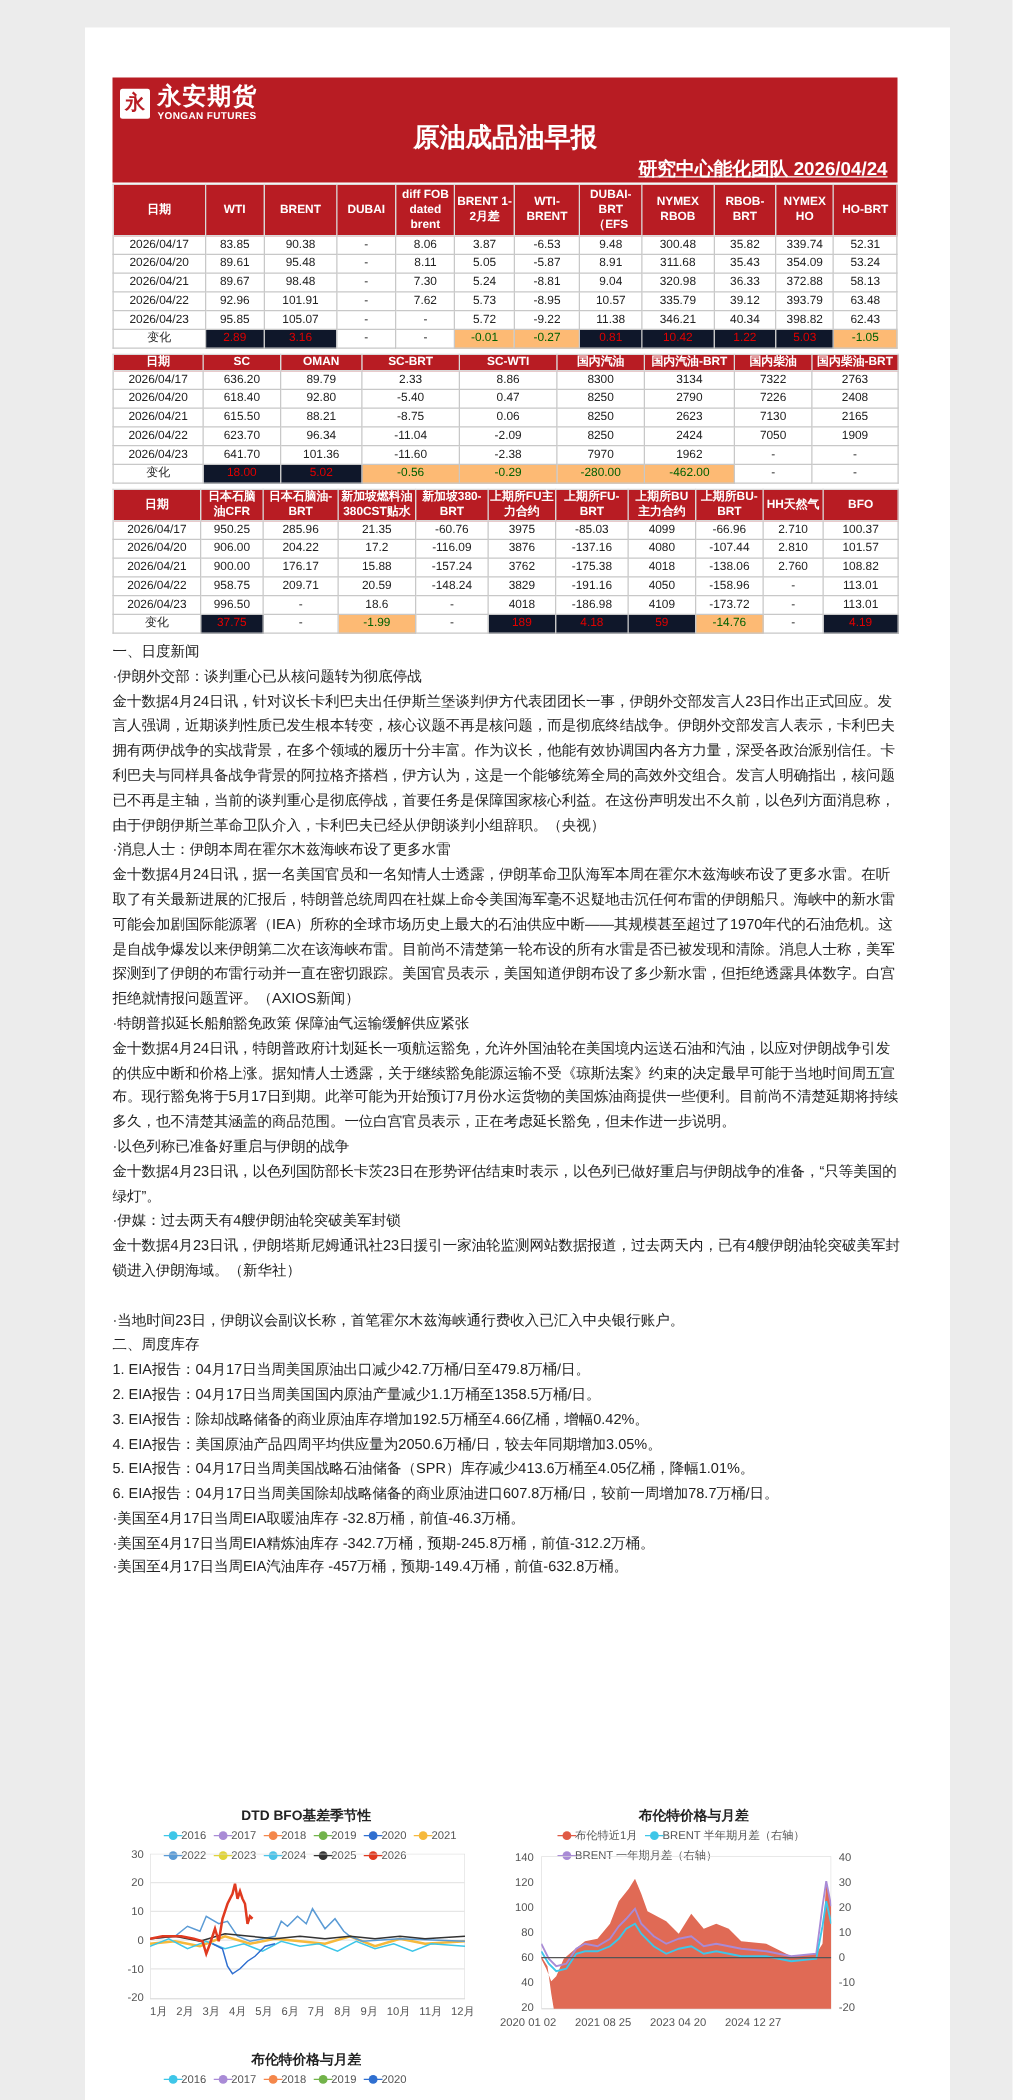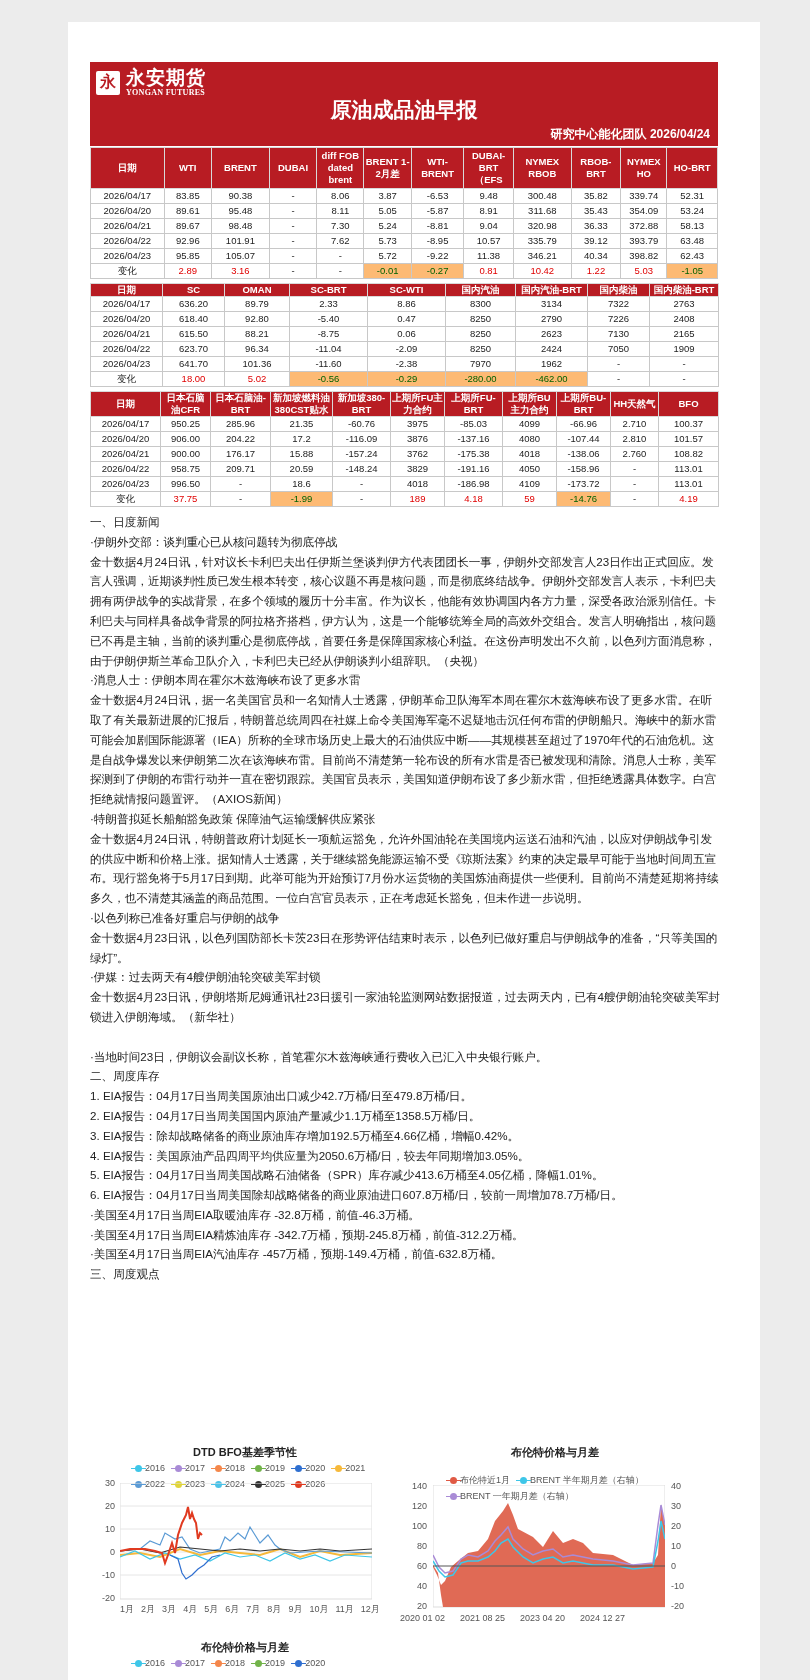--- a/index.html
+++ b/index.html
@@ -3,27 +3,27 @@
 <meta charset="utf-8">
 <style>
   html, body { margin:0; padding:0; }
   body { width:810px; height:1680px; background:#ececec; font-family:"Liberation Sans","DejaVu Sans",sans-serif; overflow:hidden; }
   .page { position:absolute; left:68px; top:22px; width:692px; height:1680px; background:#ffffff; }
   .banner { position:absolute; left:90px; top:62px; width:628px; height:84px; background:#b81c23; color:#fff; }
   .logo { position:absolute; left:6px; top:6px; display:flex; align-items:center; }
   .logo-box { width:24px; height:24px; background:#fff; color:#b81c23; font-weight:bold; font-size:16px; display:flex; align-items:center; justify-content:center; border-radius:2px; }
   .logo-text { margin-left:6px; }
   .logo-cn { font-size:19px; font-weight:bold; letter-spacing:1px; line-height:20px; }
-  .logo-en { font-size:8px; font-weight:bold; letter-spacing:0.3px;font-family:Liberation Serif, serif; }
+  .logo-en { font-size:8px; font-weight:bold; letter-spacing:0.3px; }
   .banner-title { position:absolute; left:0; right:0; top:34px; text-align:center; font-size:21px; font-weight:bold; }
-  .banner-sub { position:absolute; right:8px; top:64px; font-size:12px; font-weight:bold; }
+  .banner-sub { position:absolute; right:8px; top:64px; font-size:15px; font-weight:bold;text-decoration:underline; }
   table.dt { position:absolute; left:90px; border-collapse:collapse; font-size:9.5px; color:#222; table-layout:fixed; }
   table.dt th { background:#b81c23; color:#fff; font-weight:bold; border:1px solid #d9d9d9; text-align:center; line-height:12px; padding:0 1px; }
   table.dt td { border:1px solid #c8c8c8; text-align:center; height:14px; line-height:14px; padding:0; }
-  td.up { background:#ffffff; color:#e00000; }
+  td.up { background:#0f172a; color:#e00000; }
   td.dn { background:#fdba74; color:#006100; }
   .text { position:absolute; left:90px; width:632px; font-size:11.6px; color:#222; line-height:19.8px; }
   .text p { margin:0; }
   .chart { position:absolute; width:300px; }
   .chart-title { text-align:center; font-size:11px; font-weight:bold; color:#222; }
   .legend { display:flex; flex-wrap:wrap; font-size:9px; color:#555; padding-left:40px; }
   .lg { display:flex; align-items:center; margin-right:10px; height:16px; }
   .dot { width:7px; height:7px; border-radius:50%; display:inline-block; margin-right:3px; position:relative; }
   .dot::before { content:""; position:absolute; left:-4px; top:3px; width:15px; height:1.5px; background:inherit; }
   .axis-l { position:absolute; font-size:9px; color:#555; text-align:right; width:22px; }
@@ -380,21 +380,20 @@
   <p>二、周度库存</p>
   <p>1. EIA报告：04月17日当周美国原油出口减少42.7万桶/日至479.8万桶/日。</p>
   <p>2. EIA报告：04月17日当周美国国内原油产量减少1.1万桶至1358.5万桶/日。</p>
   <p>3. EIA报告：除却战略储备的商业原油库存增加192.5万桶至4.66亿桶，增幅0.42%。</p>
   <p>4. EIA报告：美国原油产品四周平均供应量为2050.6万桶/日，较去年同期增加3.05%。</p>
   <p>5. EIA报告：04月17日当周美国战略石油储备（SPR）库存减少413.6万桶至4.05亿桶，降幅1.01%。</p>
   <p>6. EIA报告：04月17日当周美国除却战略储备的商业原油进口607.8万桶/日，较前一周增加78.7万桶/日。</p>
   <p>·美国至4月17日当周EIA取暖油库存 -32.8万桶，前值-46.3万桶。</p>
   <p>·美国至4月17日当周EIA精炼油库存 -342.7万桶，预期-245.8万桶，前值-312.2万桶。</p>
   <p>·美国至4月17日当周EIA汽油库存 -457万桶，预期-149.4万桶，前值-632.8万桶。</p>
-  <p>三、周度观点</p>
 </div>
 
 <div class="chart" style="left:95px;top:1445px;">
   <div class="chart-title">DTD BFO基差季节性</div>
   <div class="legend" id="lg0">
       <span class="lg">
         <span class="dot" style="background:#3ec6e8"></span>
         <span>2016</span>
       </span>
       <span class="lg">
@@ -468,21 +467,21 @@
       <span>8月</span>
       <span>9月</span>
       <span>10月</span>
       <span>11月</span>
       <span>12月</span>
     </div>
 </div>
 
 <div class="chart" style="left:405px;top:1445px;">
   <div class="chart-title">布伦特价格与月差</div>
-  <div class="legend" id="lg1" style="padding-left:45px;margin-top:12px;">
+  <div class="legend" id="lg1" style="padding-left:45px;">
       <span class="lg">
         <span class="dot" style="background:#e05a45"></span>
         <span>布伦特近1月</span>
       </span>
       <span class="lg">
         <span class="dot" style="background:#3ec6e8"></span>
         <span>BRENT 半年期月差（右轴）</span>
       </span>
       <span class="lg">
         <span class="dot" style="background:#a98bd6"></span>

